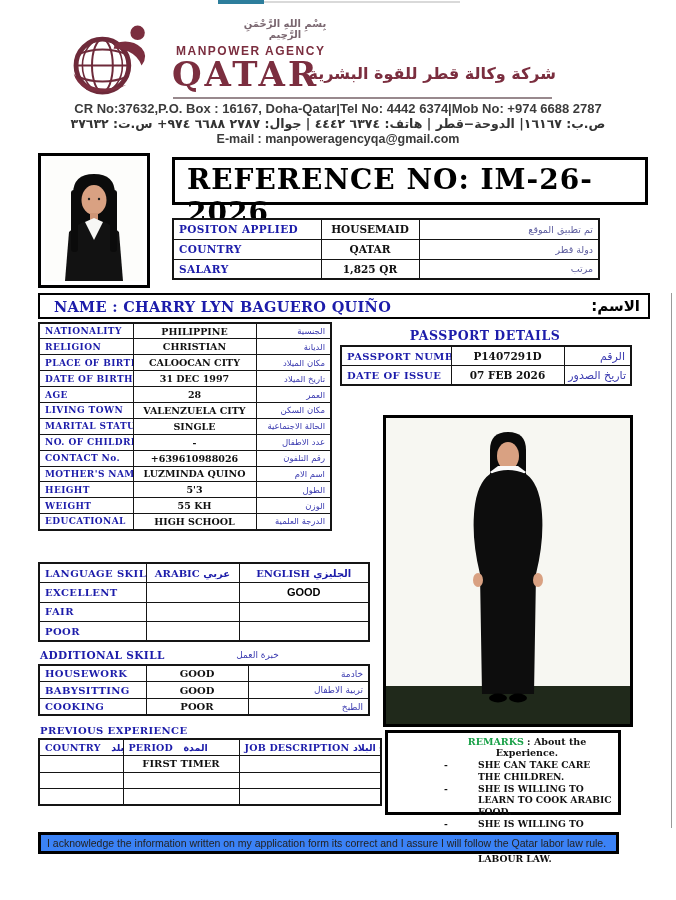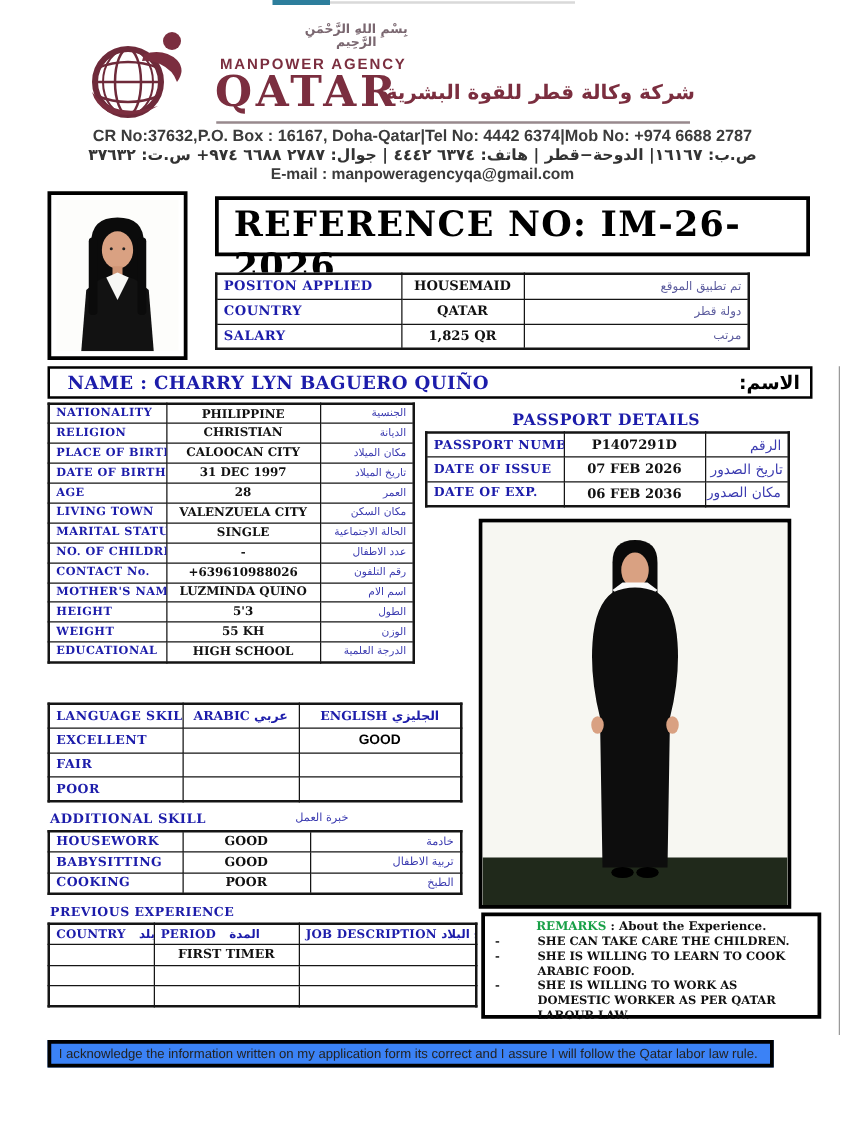--- a/index.html
+++ b/index.html
@@ -95,22 +95,22 @@
   .tbl-additional td{height:16.8px;font-size:10px;}
   .tbl-additional .c3{font-size:9px;}
 
   .prev-title{left:40px;top:725px;color:var(--blue);font-weight:bold;font-size:10px;letter-spacing:.4px;}
   .tbl-prev{left:38px;top:738px;width:342px;}
   .tbl-prev td{height:16.5px;font-size:10px;}
   .tbl-prev tr:first-child td{color:var(--blue);font-weight:bold;direction:ltr;text-align:left;
         font-family:"DejaVu Serif","DejaVu Sans",serif;font-size:9.5px;letter-spacing:.2px;}
 
   
-  .remarks-box{left:385px;top:730px;width:272px;height:85px;border:3px solid #000;
-               box-sizing:border-box;background:#fff;padding-top:3px;}
+  .remarks-box{left:385px;top:730px;width:236px;height:85px;border:3px solid #000;
+               box-sizing:border-box;background:#fff;padding-top:3px;padding-left:48px;}
   .remarks-title{text-align:center;font-size:9.5px;font-weight:bold;color:#111;}
   .remarks-title .grn{color:var(--green);}
   .remarks-box ul{margin:1px 0 0 0;padding:0;}
   .remarks-box li{list-style:none;position:relative;padding-left:42px;padding-right:4px;
                   font-size:9.2px;font-weight:bold;color:#111;line-height:1.28;white-space:normal;}
   .remarks-box li::before{content:"-";position:absolute;left:8px;top:0;}
 
   
   .right-rule{left:671px;top:293px;width:1px;height:535px;background:#9a9a9a;}
 
@@ -286,25 +286,20 @@
         <tr>
           <td class="c1">PASSPORT NUMBER</td>
           <td class="c2">P1407291D</td>
           <td class="c3">الرقم</td>
         </tr>
         <tr>
           <td class="c1">DATE OF ISSUE</td>
           <td class="c2">07 FEB 2026</td>
           <td class="c3">تاريخ الصدور</td>
         </tr>
-        <tr>
-          <td class="c1">DATE OF EXP.</td>
-          <td class="c2">06 FEB 2036</td>
-          <td class="c3">مكان الصدور</td>
-        </tr>
       </tbody>
   </table>
 
   <div class="abs body-photo">
     <svg viewBox="0 0 122 153">
       <rect x="0" y="0" width="122" height="153" fill="#f7f7f2"></rect>
       <rect x="0" y="134" width="122" height="19" fill="#20291b"></rect>
       <path d="M52,42 L52,16 Q52,7 61,7 Q70,7 70,16 L70,42 Z" fill="#0a0a0a"></path>
       <ellipse cx="61" cy="19" rx="5.5" ry="7" fill="#d9a182"></ellipse>
       <polygon points="52,27 61,35 70,27 66,24 56,24" fill="#fafafa"></polygon>

